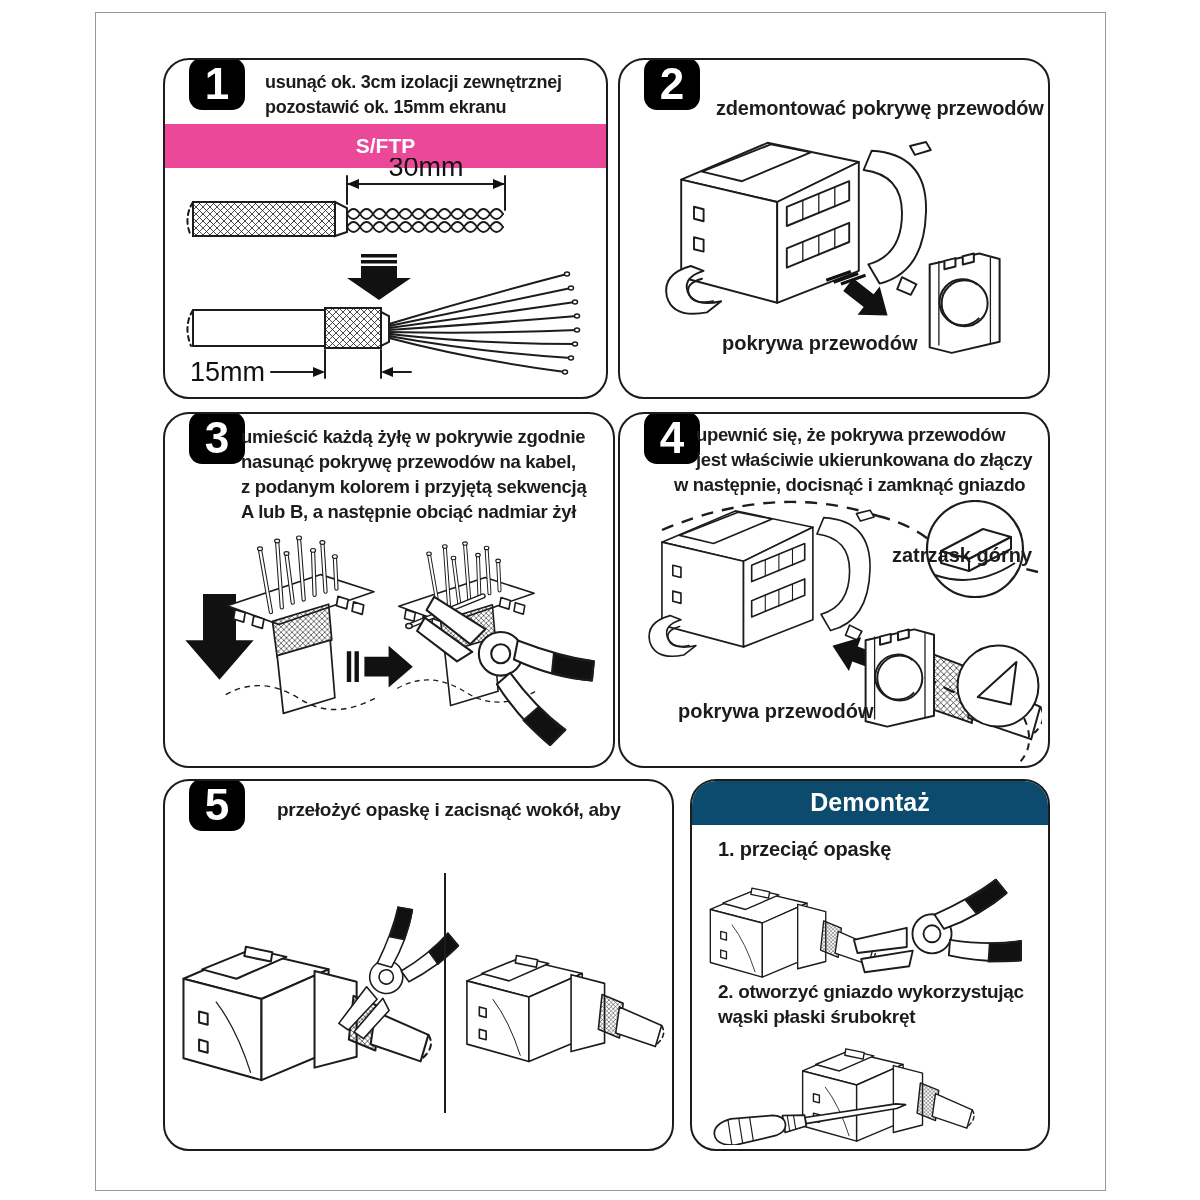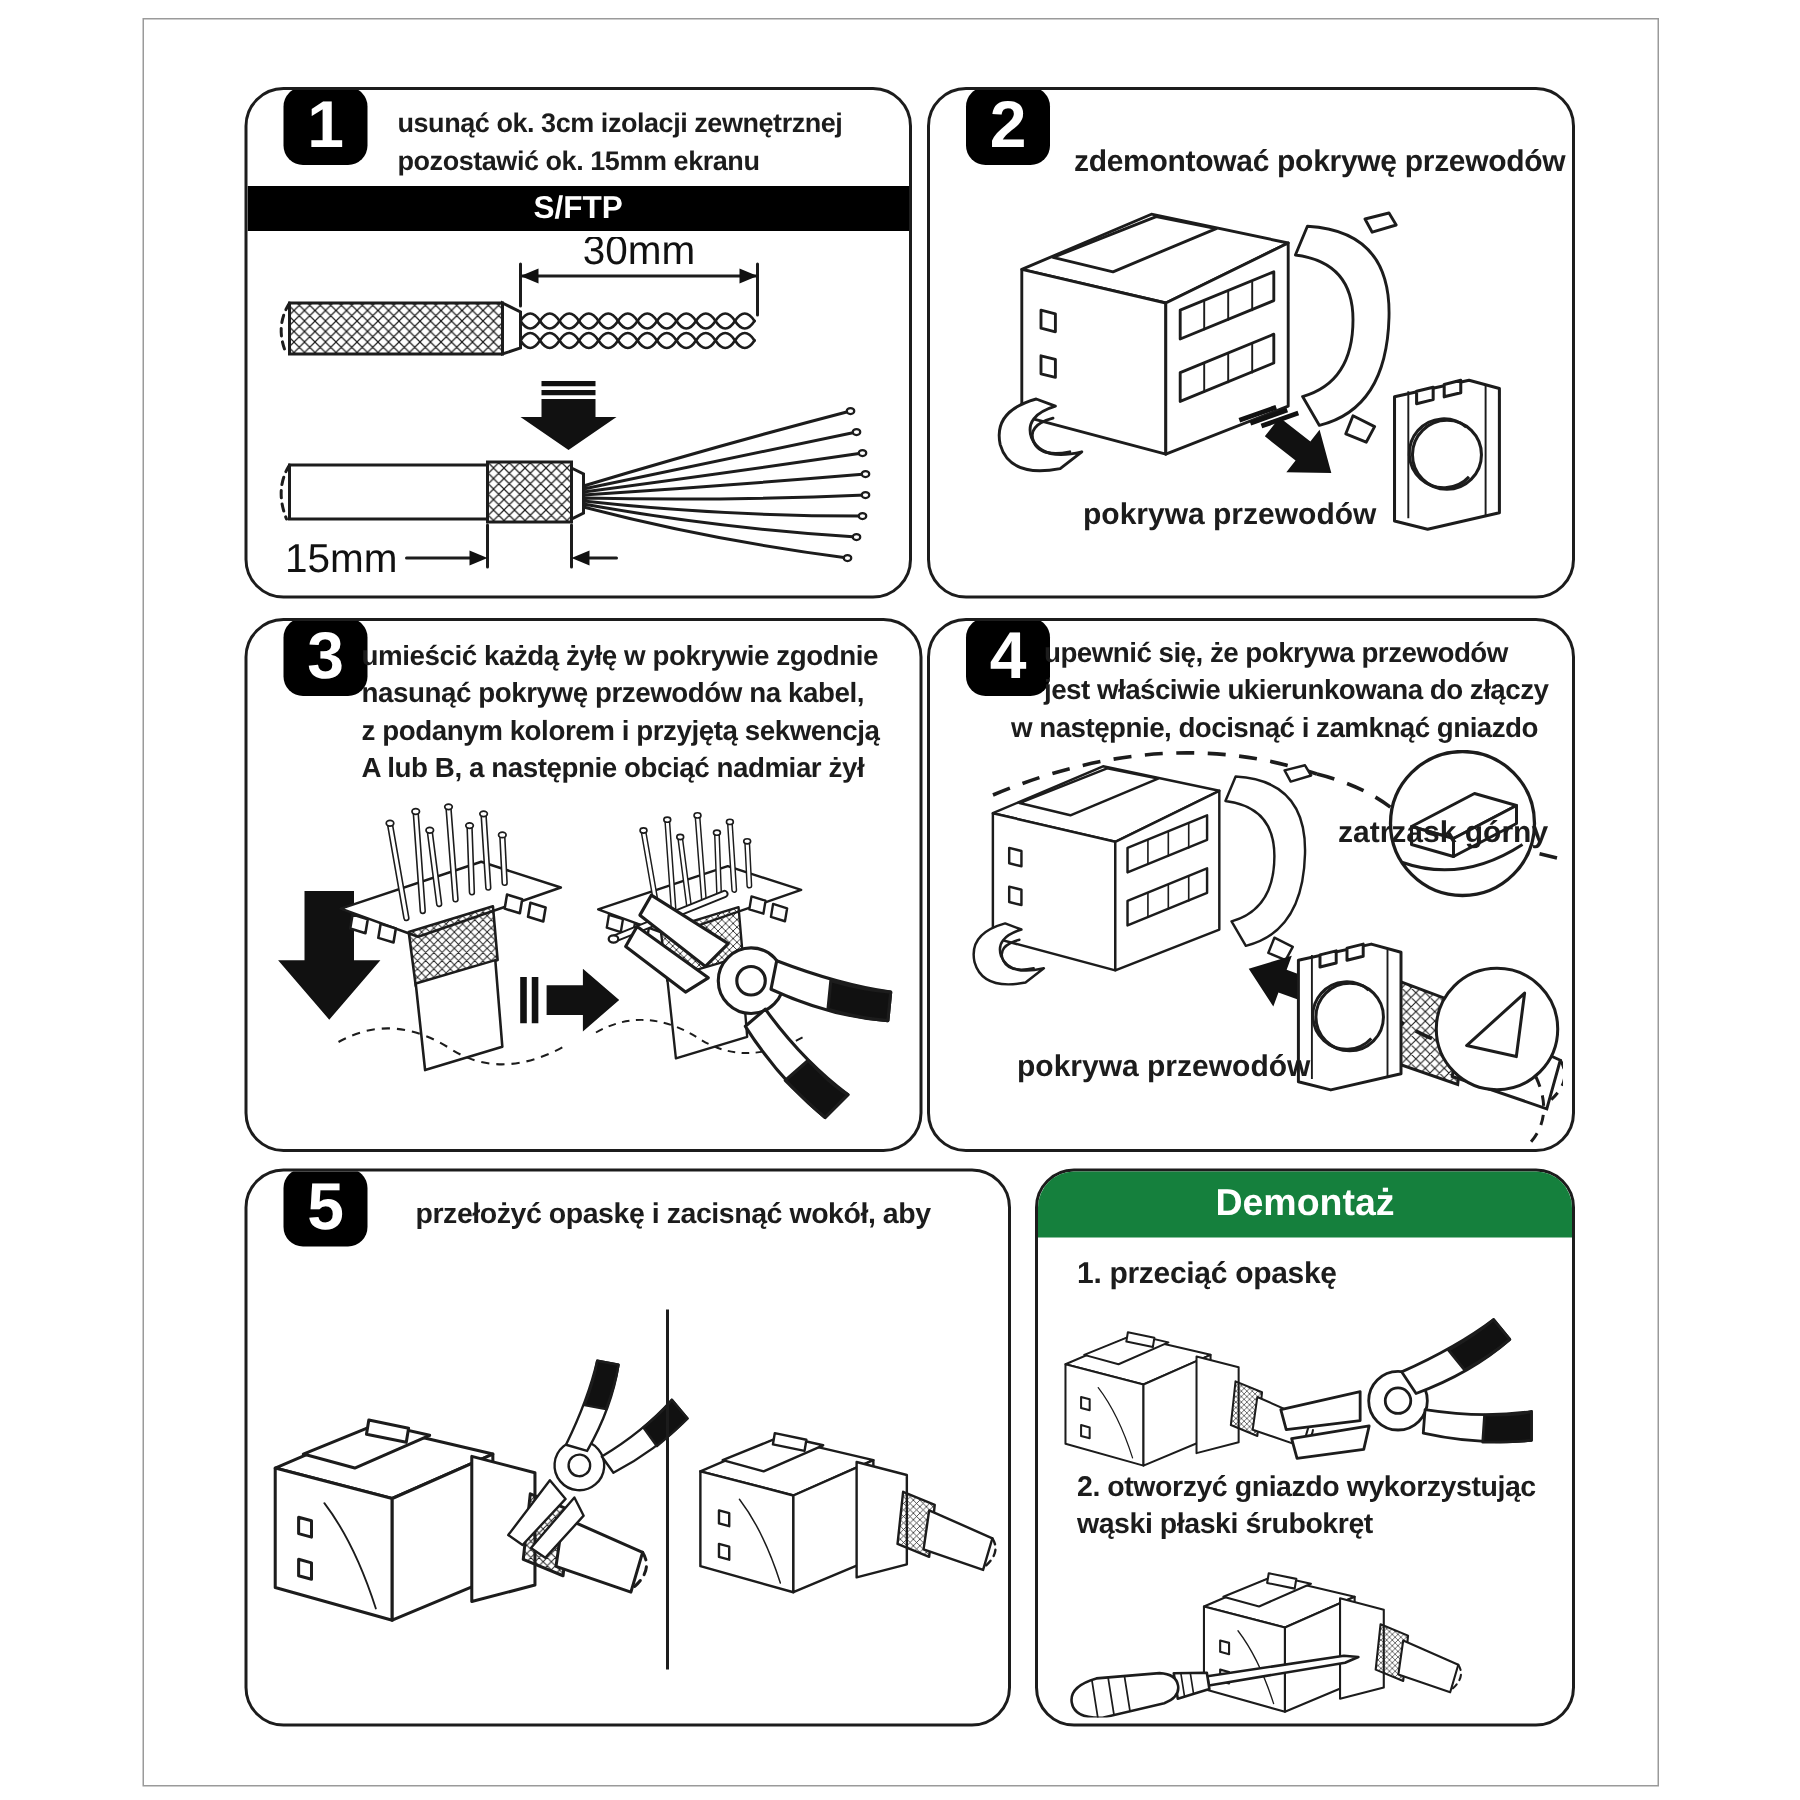--- a/index.html
+++ b/index.html
@@ -3,23 +3,23 @@
 <meta charset="utf-8">
 <style>
   html,body{margin:0;padding:0;background:#fff;}
   body{width:1200px;height:1200px;position:relative;font-family:"Liberation Sans",sans-serif;color:#1c1c1c;overflow:hidden;}
   .page-frame{position:absolute;left:95px;top:12px;width:1009px;height:1177px;border:1px solid #9a9a9a;background:#fff;}
   .panel{position:absolute;border:2px solid #1c1c1c;border-radius:26px;background:#fff;overflow:hidden;}
   .badge{position:absolute;left:24px;top:-2px;width:56px;height:52px;background:#000;border-radius:13px;color:#fff;
          display:flex;align-items:center;justify-content:center;font-size:44px;font-weight:bold;}
   .instr{position:absolute;font-weight:bold;line-height:25px;white-space:nowrap;}
   .lbl{position:absolute;font-weight:bold;font-size:20px;white-space:nowrap;}
-  .sftpbar{position:absolute;left:0;right:0;top:64px;height:30px;background:#000000;color:#fff;
+  .sftpbar{position:absolute;left:0;right:0;top:64px;height:44px;background:#ec4899;color:#fff;
            display:flex;align-items:center;justify-content:center;font-weight:bold;font-size:21px;}
-  .demheader{position:absolute;left:-2px;right:-2px;top:-2px;height:46px;background:#15803d;border-radius:26px 26px 0 0;
+  .demheader{position:absolute;left:-2px;right:-2px;top:-2px;height:46px;background:#0c4a6e;border-radius:26px 26px 0 0;
              color:#fff;display:flex;align-items:center;justify-content:center;font-weight:bold;font-size:25px;}
   .divider5{position:absolute;left:279px;top:92px;height:240px;width:0;border-left:2px solid #1c1c1c;}
   svg{display:block;position:absolute;}
   text{font-family:"Liberation Sans",sans-serif;}
 </style>
 </head>
 <body>
 
 <svg width="0" height="0" style="position:absolute" aria-hidden="true">
 <defs>

